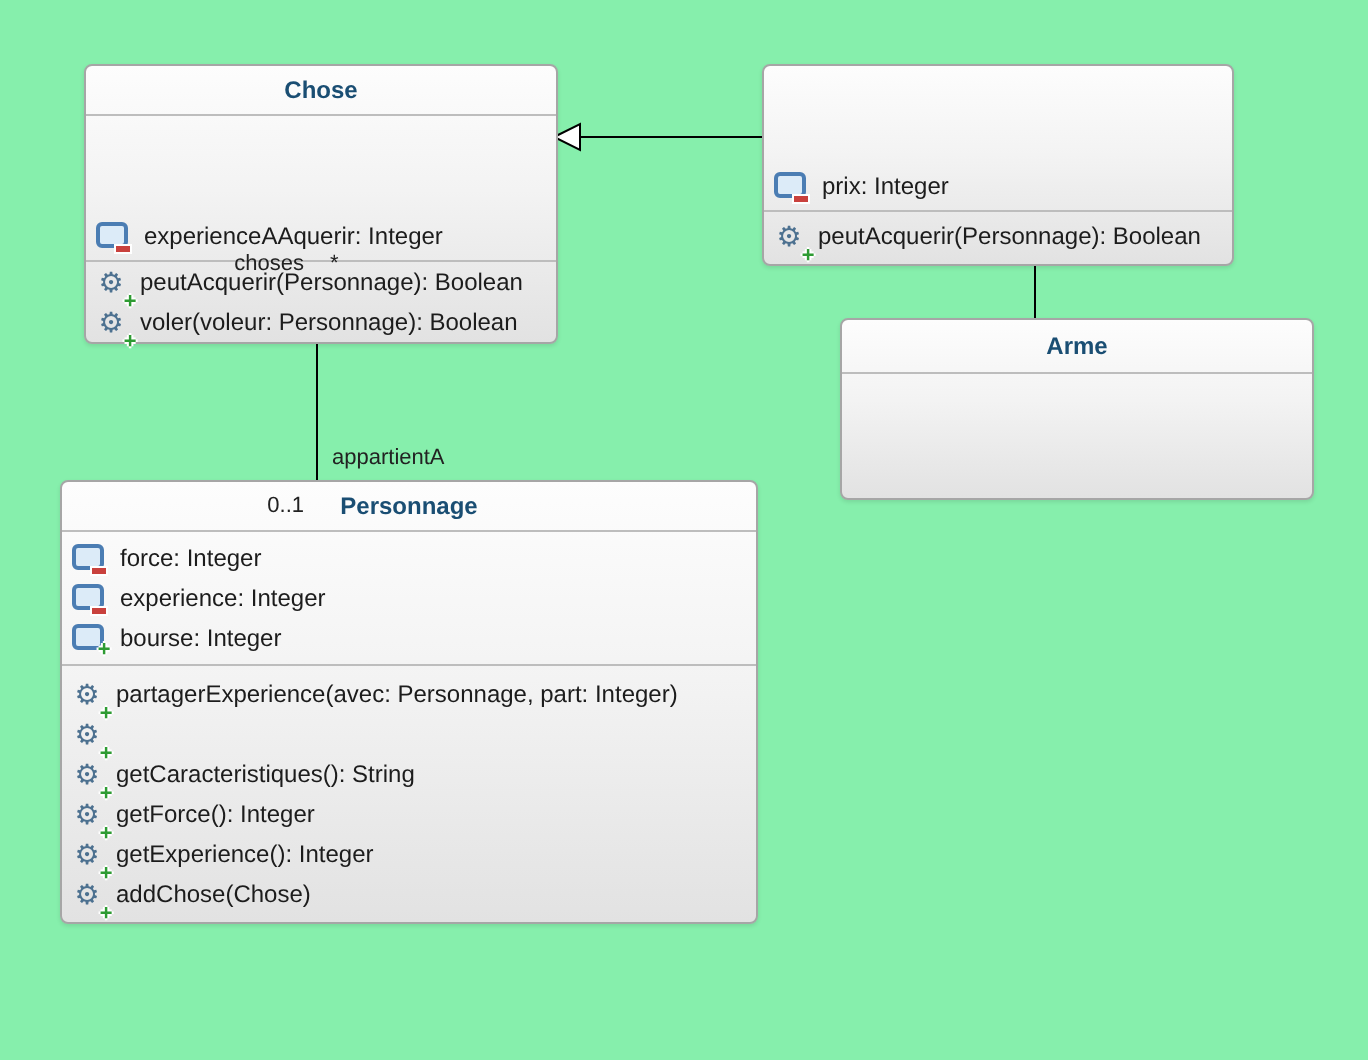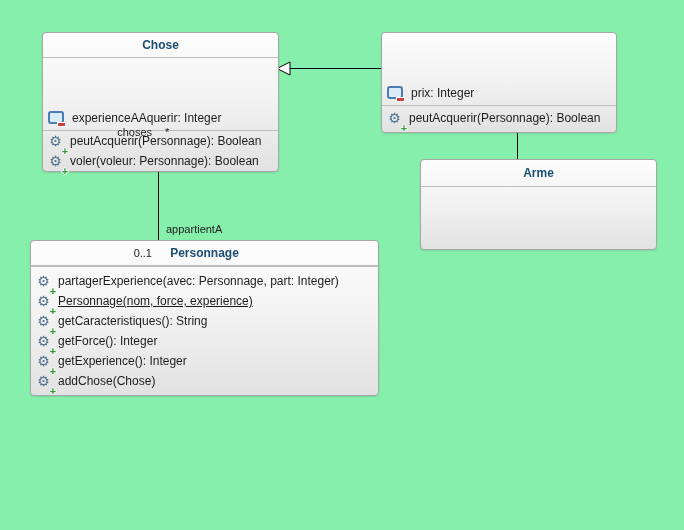--- a/index.html
+++ b/index.html
@@ -124,32 +124,51 @@
     </div>
   </div>
 
   <div class="clsbox" style="left:420px; top:159px; width:235px;">
     <div class="cls-title tall">Arme</div>
     <div class="compartment empty-body"></div>
   </div>
 
   <div class="clsbox" style="left:30px; top:240px; width:347px;">
     <div class="cls-title">Personnage</div>
+    <div class="compartment attrs pad3">
+      <div class="row">
+        <span class="ficon">
+            <i class="badge minus"></i>
+          </span>
+        <span class="txt">force: Integer</span>
+      </div>
+      <div class="row">
+        <span class="ficon">
+            <i class="badge minus"></i>
+          </span>
+        <span class="txt">experience: Integer</span>
+      </div>
+      <div class="row">
+        <span class="ficon">
+            <i class="badge plus"></i>
+          </span>
+        <span class="txt">bourse: Integer</span>
+      </div>
+    </div>
     <div class="compartment methods pad4">
       <div class="row">
         <span class="micon">
             <i class="badge plus"></i>
           </span>
         <span class="txt">partagerExperience(avec: Personnage, part: Integer)</span>
       </div>
       <div class="row underline">
         <span class="micon">
             <i class="badge plus"></i>
           </span>
-        <span class="txt">Personnage(nom, force, experience)</span>
       </div>
       <div class="row">
         <span class="micon">
             <i class="badge plus"></i>
           </span>
         <span class="txt">getCaracteristiques(): String</span>
       </div>
       <div class="row">
         <span class="micon">
             <i class="badge plus"></i>

